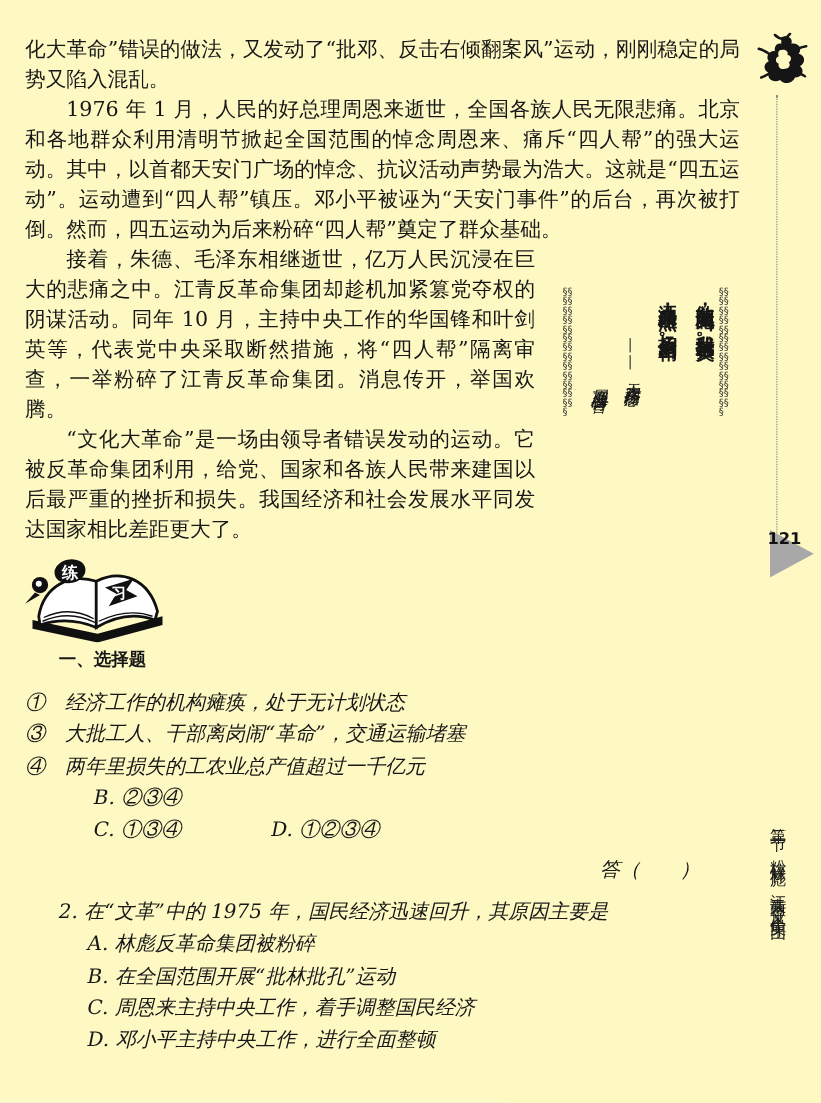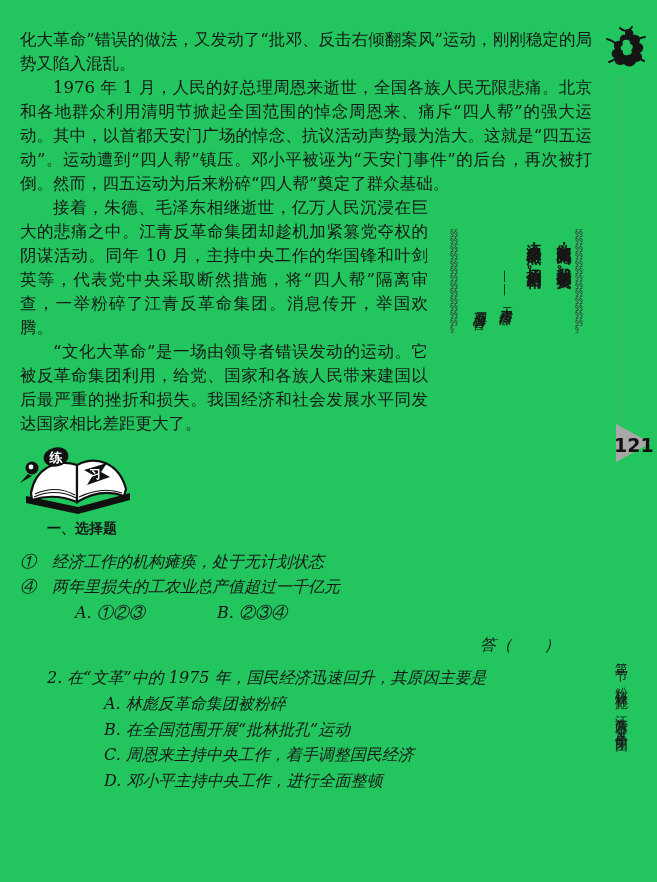--- a/index.html
+++ b/index.html
@@ -1,18 +1,18 @@
 <!DOCTYPE html>
 <html lang="zh"><head>
 <meta charset="utf-8">
 <style>
   html,body{margin:0;padding:0;background:#e8e8e8;}
   .page{
     position:relative;width:657px;height:882px;margin:0 auto;
-    background:#22c55e;overflow:hidden;color:#171717;
+    background:#fef9c3;overflow:hidden;color:#171717;
     font-family:"DejaVu Serif","Liberation Serif",serif;
   }
   
   .main{position:absolute;left:20px;top:28px;width:572px;}
   .para{font-size:16.5px;line-height:24px;margin:0;text-align:justify;}
   .para.indent{text-indent:2em;}
   .middle-band{display:flex;align-items:flex-end;}
   .band-text{width:408px;}
   
   .poem-box{flex:1;display:flex;justify-content:space-between;
@@ -31,32 +31,32 @@
   
   .exercise{margin-top:2px;font-style:italic;font-size:16px;line-height:25.5px;}
   .ex-head{font-style:normal;font-weight:700;
     font-family:"DejaVu Sans","Liberation Sans",sans-serif;
     font-size:14px;margin:0 0 7px 27px;}
   .stem{margin:0 0 1px 27px;}
   .sub-item{}
   .opt-row{margin-left:55px;display:flex;}
   .opt-row .opt-a{width:142px;}
   .answer-row{text-align:right;padding-right:32px;margin:7px 0 7px 0;}
-  .q2-opt{margin-left:84px;}
+  .q2-opt{margin-left:50px;}
   
   .dragon{position:absolute;left:604px;top:26px;}
   .dotted-rule{position:absolute;left:621px;top:76px;height:352px;width:0;
     border-left:1.5px dotted #8d8d8d;}
   .page-badge{position:absolute;left:616px;top:424px;width:40px;height:38px;}
   .badge-triangle{position:absolute;left:0;top:0;width:0;height:0;
     border-top:19px solid transparent;border-bottom:19px solid transparent;
     border-left:35px solid #a8a8a8;}
-  .badge-number{position:absolute;left:-2px;top:10px;
+  .badge-number{position:absolute;left:-2px;top:0;
     font-family:"DejaVu Sans","Liberation Sans",sans-serif;
-    font-weight:700;font-size:19px;font-style:normal;color:#111;}
+    font-weight:700;font-size:13px;font-style:normal;color:#111;}
   .section-title{position:absolute;left:612px;top:652px;height:215px;
     writing-mode:vertical-rl;text-orientation:upright;
     font-family:"DejaVu Sans","Liberation Sans",sans-serif;
     font-size:13px;letter-spacing:3px;color:#1c1c1c;white-space:nowrap;}
 </style>
 </head>
 <body>
 
 <div class="page">
 
@@ -106,25 +106,29 @@
 
         <polygon points="66,26 89,19 83,28 92,33 69,41 75,31" fill="#101010"></polygon>
         <text x="77" y="34" text-anchor="middle" font-size="12" font-weight="700" fill="#ffffff">习</text>
       </svg>
     </div>
 
     <div class="exercise">
       <h3 class="ex-head">一、选择题</h3>
 
       <div class="sub-item">①　经济工作的机构瘫痪，处于无计划状态</div>
+      <div class="sub-item">③　大批工人、干部离岗闹“革命”，交通运输堵塞</div>
       <div class="sub-item">④　两年里损失的工农业总产值超过一千亿元</div>
 
       <div class="opt-row">
-        <span class="opt-a">A. ①②③</span>
         <span>B. ②③④</span>
+      </div>
+      <div class="opt-row">
+        <span class="opt-a">C. ①③④</span>
+        <span>D. ①②③④</span>
       </div>
 
       <div class="answer-row">答（　　）</div>
 
       <p class="stem">2. 在“文革”中的 1975 年，国民经济迅速回升，其原因主要是</p>
       <div class="q2-opt">A. 林彪反革命集团被粉碎</div>
       <div class="q2-opt">B. 在全国范围开展“批林批孔”运动</div>
       <div class="q2-opt">C. 周恩来主持中央工作，着手调整国民经济</div>
       <div class="q2-opt">D. 邓小平主持中央工作，进行全面整顿</div>
 

